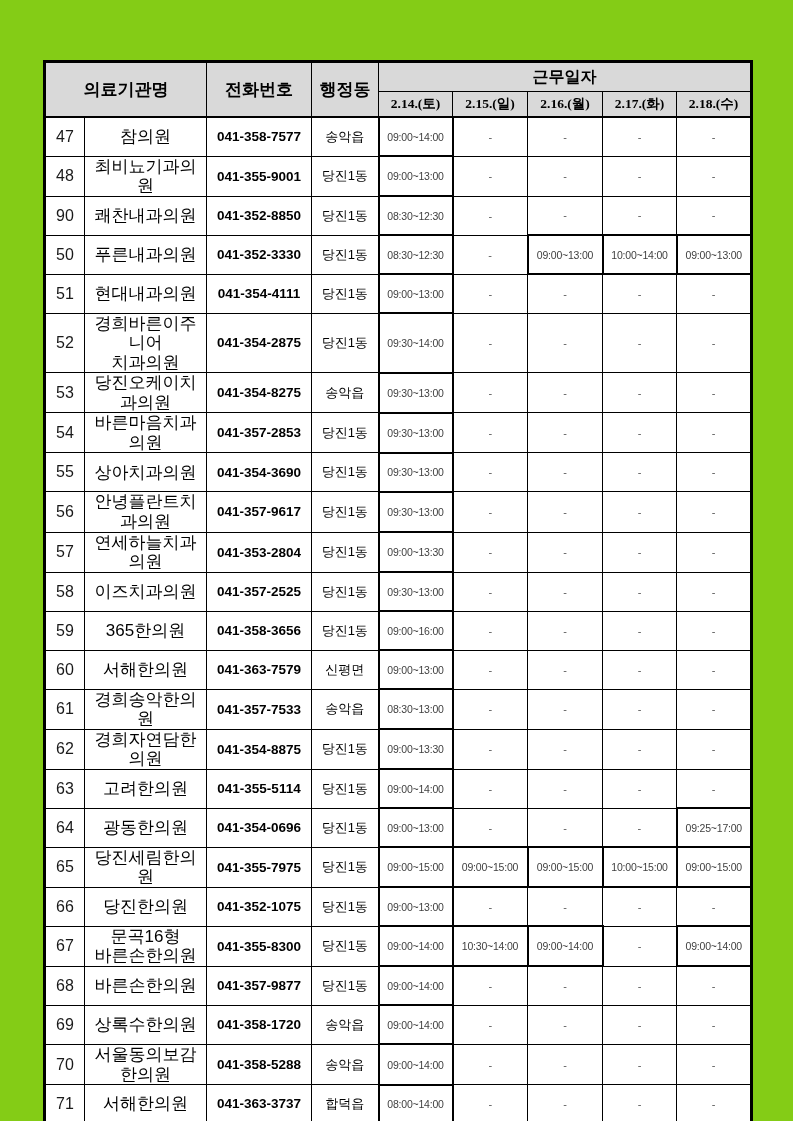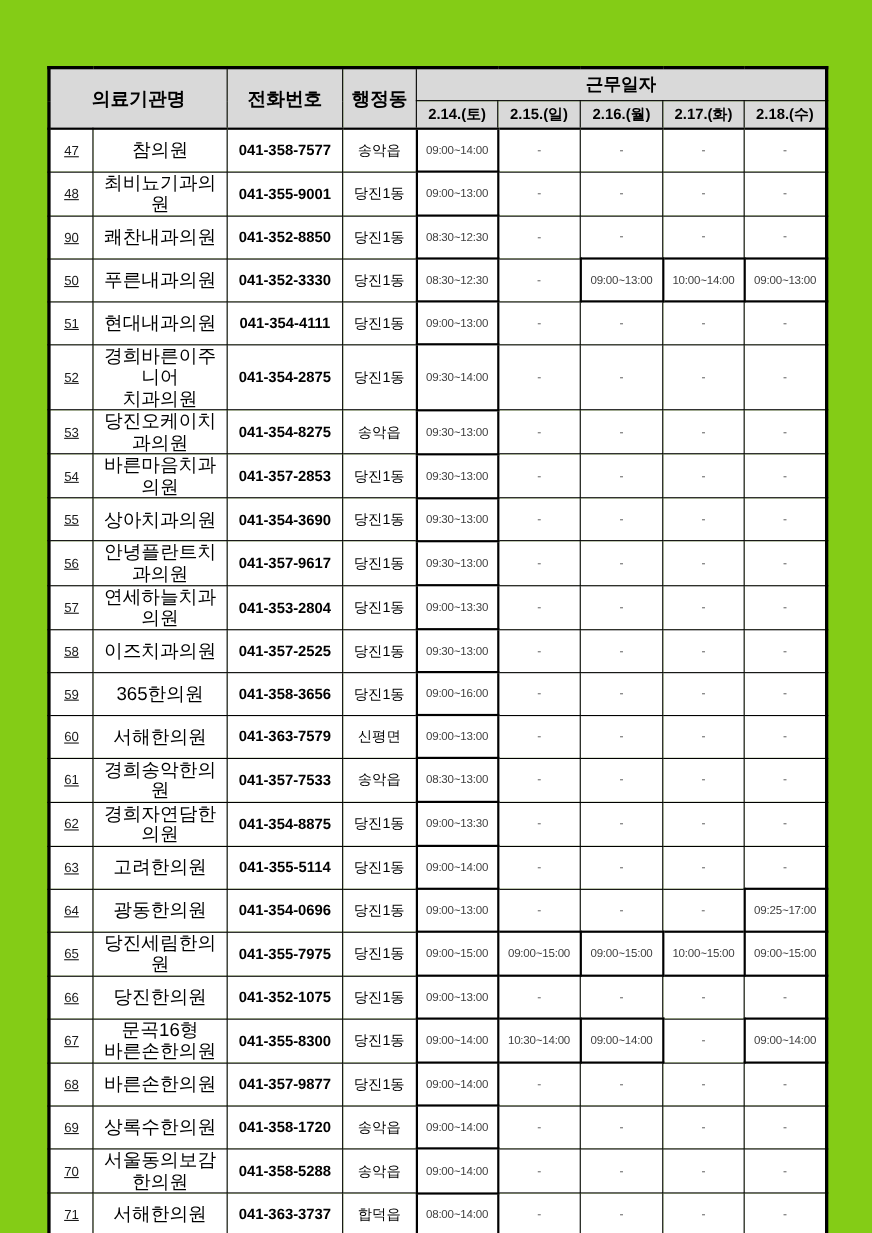--- a/index.html
+++ b/index.html
@@ -40,33 +40,33 @@
   }
   th.h-workdates {
     font-size: 16px;
     height: 28px;
     border-bottom: 1px solid #000000;
   }
   th.h-date {
     font-size: 13.5px;
     height: 24px;
     border-bottom: 2.5px solid #000000;
+    font-family: Liberation Serif, serif;
   }
   tbody td {
     border: 1px solid #000000;
     height: 37px;
     text-align: center;
     vertical-align: middle;
     padding: 0 2px;
     background: #ffffff;
   }
   td.c-num {
-    font-size: 12px;
+    font-size: 16px;
     color: #1a1a1a;
-    text-decoration: underline;
   }
   td.c-name {
     font-size: 17px;
     white-space: pre-line;
     line-height: 1.15;
   }
   td.c-phone {
     font-size: 13.5px;
     font-weight: bold;
   }

